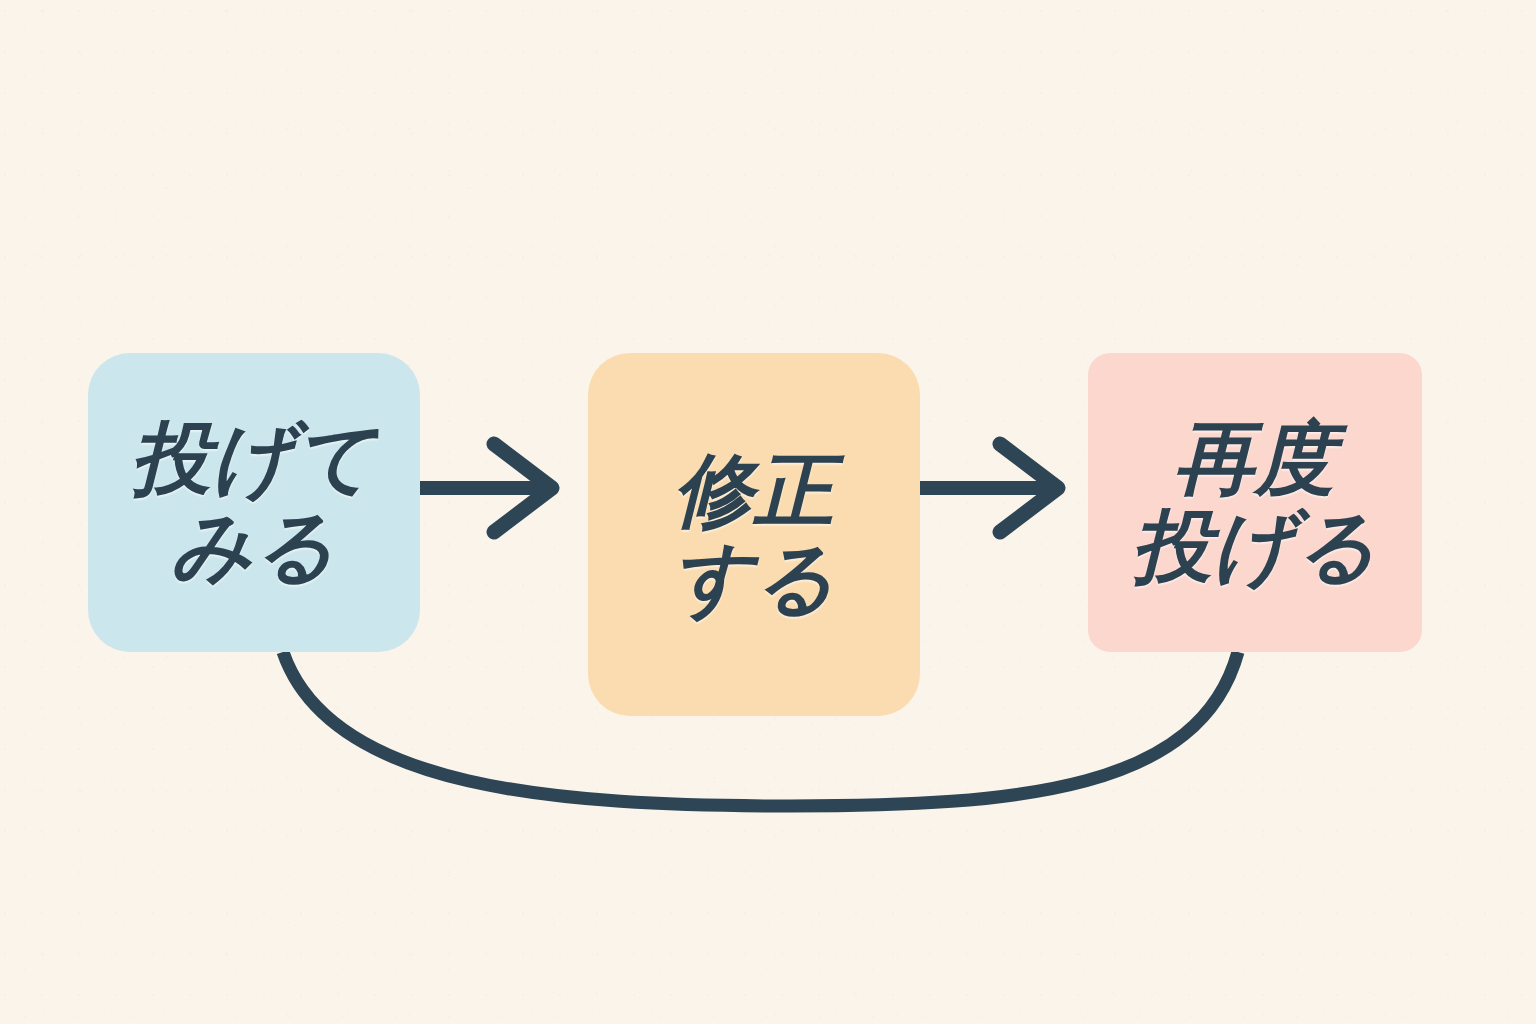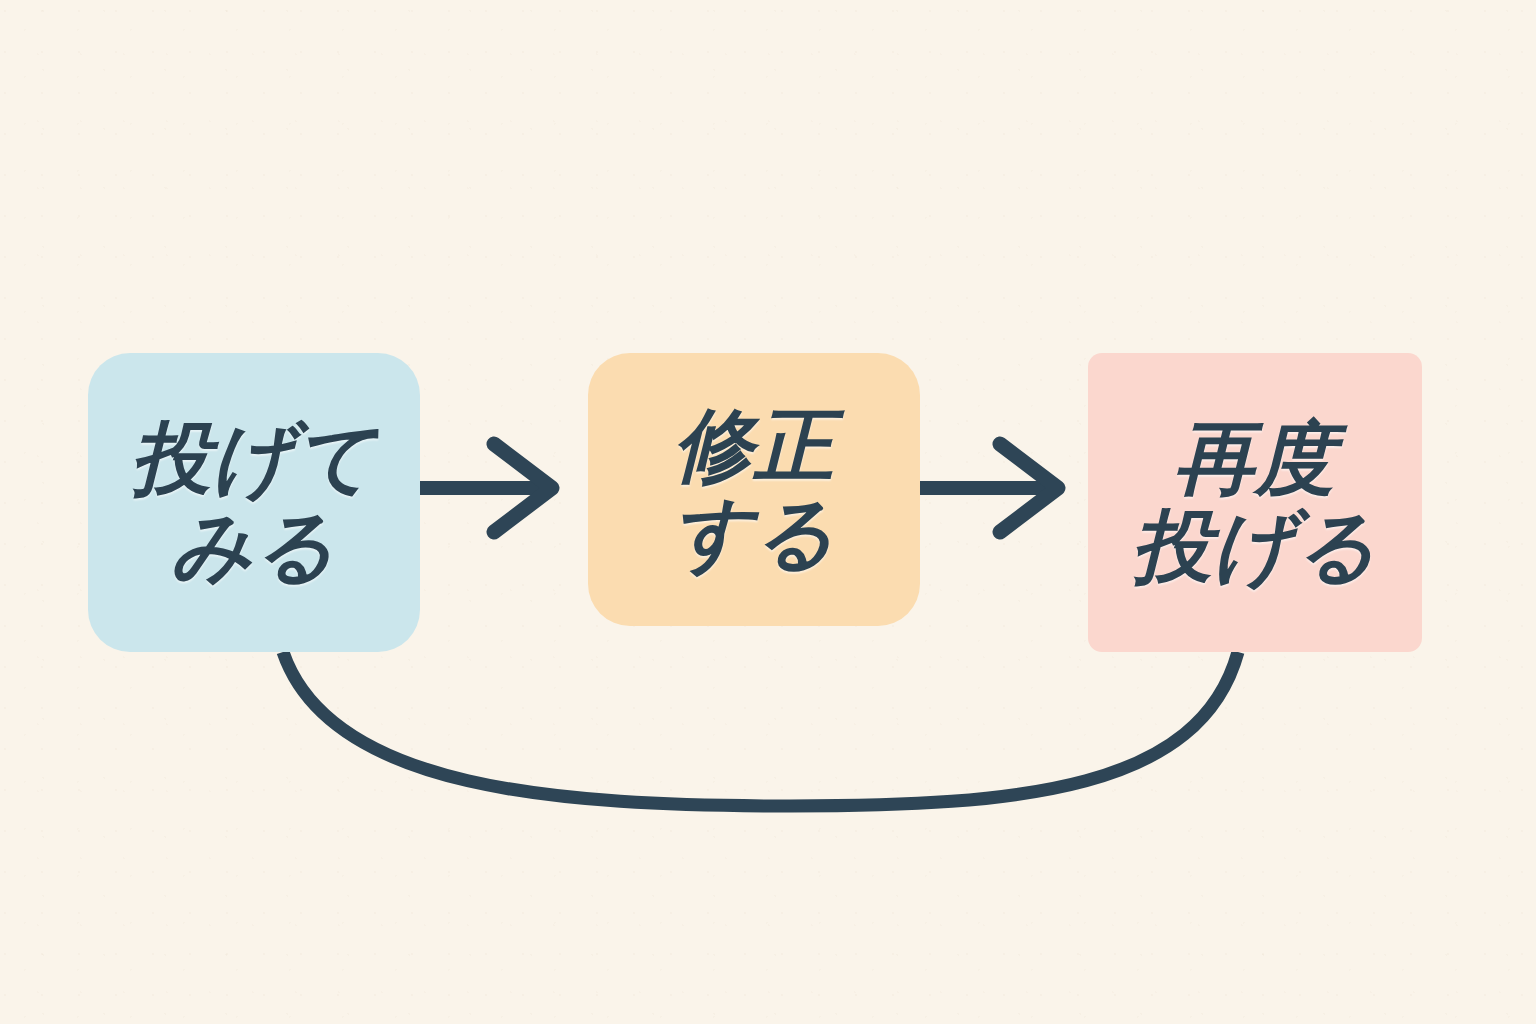--- a/index.html
+++ b/index.html
@@ -80,23 +80,23 @@
       <line x1="920" y1="488" x2="1050" y2="488" stroke="#2e4556" stroke-width="14" stroke-linecap="butt"></line>
       <polyline points="1000,444 1058,488 1000,532" fill="none" stroke="#2e4556" stroke-width="15" stroke-linecap="round" stroke-linejoin="round"></polyline>
     </g>
   </svg>
 
   <div class="node" id="node-0" style="left: 88px; top: 353px; width: 332px; height: 299px; background: rgb(203, 230, 236); border-radius: 42px;">
     <span class="node-label" style="color:#2c4251;">投げて
 みる</span>
   </div>
 
-  <div class="node" id="node-1" style="left: 588px; top: 353px; width: 332px; height: 273px; background: rgb(251, 220, 176); border-radius: 42px;">
+  <div class="node" id="node-1" style="left: 588px; top: 353px; width: 332px; height: 363px; background: rgb(251, 220, 176); border-radius: 42px;">
     <span class="node-label" style="color:#2c4251;">修正
 する</span>
   </div>
 
-  <div class="node" id="node-2" style="left: 1088px; top: 353px; width: 334px; height: 299px; background: rgb(251, 215, 206); border-radius: 14px;">
+  <div class="node" id="node-2" style="left: 1088px; top: 353px; width: 334px; height: 299px; background: rgb(251, 215, 206); border-radius: 22px;">
     <span class="node-label" style="color:#2c4251;">再度
 投げる</span>
   </div>
 
 </div>
 
 </body></html>

